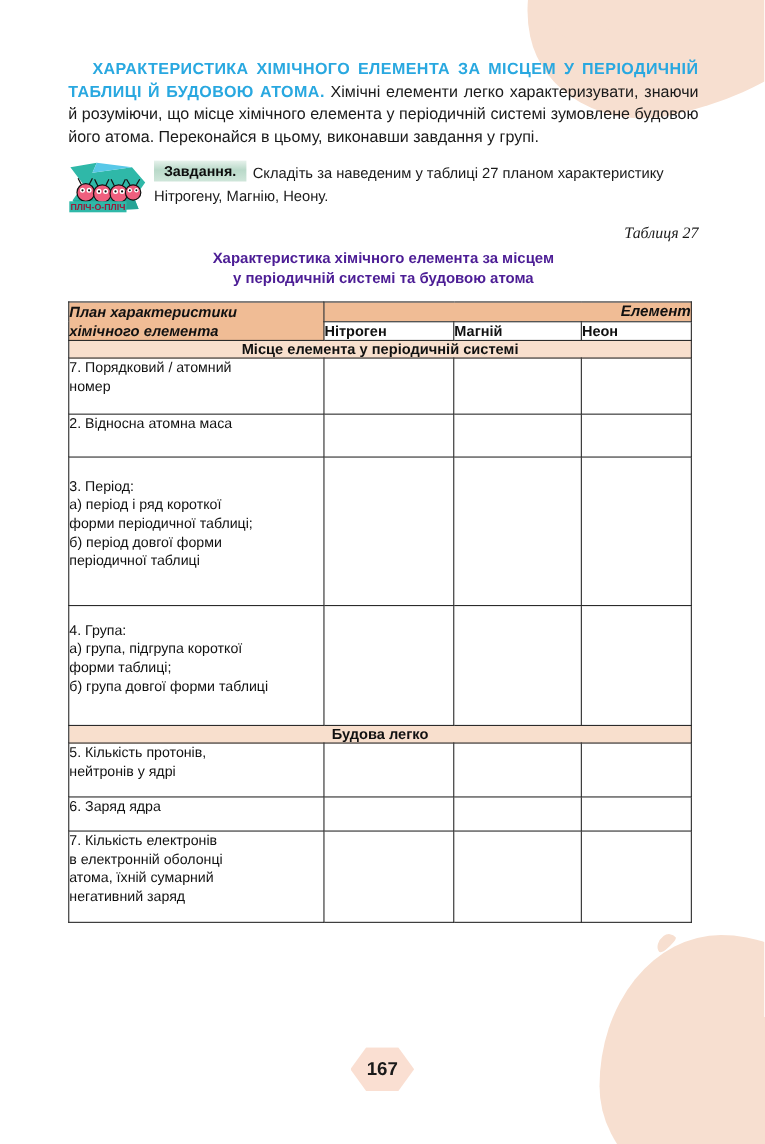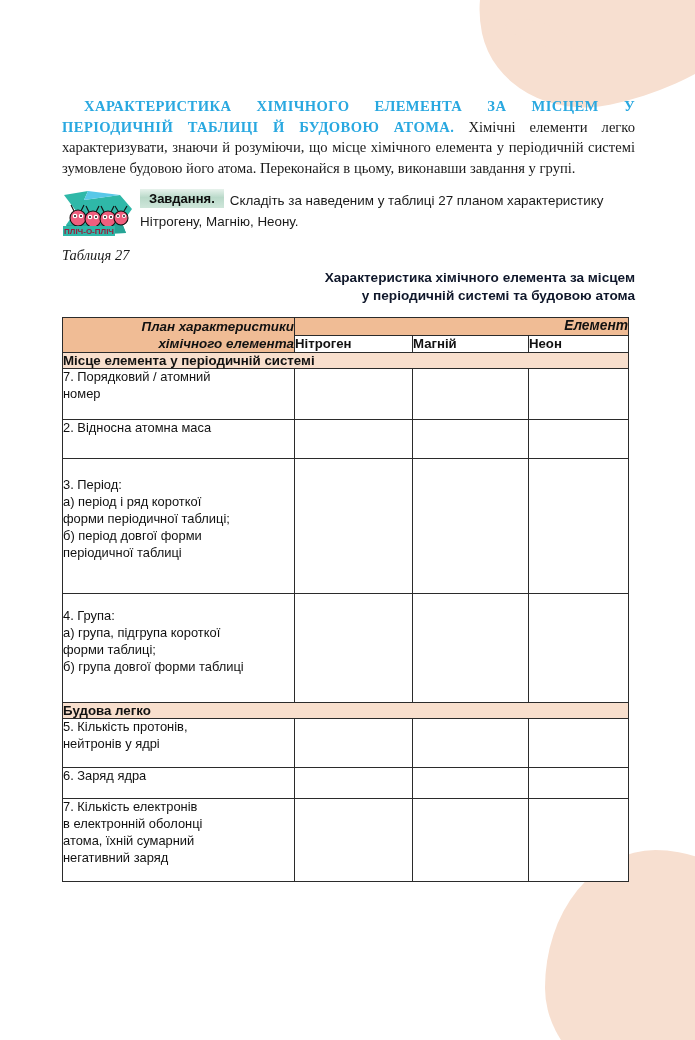--- a/index.html
+++ b/index.html
@@ -58,22 +58,22 @@
   }
 
   
   .content {
     position: relative;
     padding: 0 60px 0 62px;
   }
 
   #intro-paragraph {
     margin: 0;
-    padding-top: 96px;
-    font-family: Liberation Serif, serif;
+    padding-top: 53px;
+    font-family: Liberation Sans, sans-serif;
     font-size: 14.6px;
     line-height: 20.6px;
     color: #1a1a1a;
     text-align: justify;
     text-indent: 22px;
     hyphens: manual;
   }
   #intro-heading {
     color: #29a8e0;
     font-weight: bold;
@@ -108,33 +108,33 @@
   }
   #task-text {
     font-size: 13.4px;
     line-height: 20.5px;
     color: #1a1a1a;
     text-align: justify;
   }
 
   
   #table-number {
-    text-align: left;
+    text-align: right;
     font-family: "Liberation Serif", serif;
     font-style: italic;
     font-size: 14.5px;
     color: #1a1a1a;
     margin-top: 6px;
   }
   #table-title {
-    text-align: right;
+    text-align: center;
     font-size: 13.6px;
     font-weight: bold;
     line-height: 18px;
-    color: #0f172a;
+    color: #4c1d95;
     margin-top: 5px;
     margin-bottom: 0;
   }
 
   
   #char-table {
     margin-top: 12px;
     border-collapse: collapse;
     width: 566px;
     table-layout: fixed;
@@ -146,21 +146,21 @@
     padding: 0;
     vertical-align: top;
   }
   .col-plan   { width: 232px; }
   .col-elem   { width: 118px; }
   .col-elem2  { width: 116px; }
   .col-elem3  { width: 100px; }
 
   .hdr-plan {
     background: #f0bc95;
-    text-align: right;
+    text-align: left;
     vertical-align: middle;
     font-weight: bold;
     font-style: italic;
     font-size: 13.4px;
     line-height: 17px;
     padding: 7px 6px;
   }
   .hdr-elem-group {
     background: #f0bc95;
     text-align: right;
@@ -173,21 +173,21 @@
   .hdr-elem-name {
     background: #ffffff;
     text-align: left;
     vertical-align: middle;
     font-weight: bold;
     font-size: 13.2px;
     padding: 5px 0 6px;
   }
   .section-row td {
     background: #f8dfcd;
-    text-align: left;
+    text-align: center;
     font-weight: bold;
     font-size: 13.3px;
     padding: 6px 0 7px;
   }
   .plan-cell {
     padding: 7px 7px 8px 8px;
     line-height: 16.8px;
     vertical-align: top;
     white-space: pre-line;
   }
@@ -379,14 +379,17 @@
 негативний заряд</td>
           <td class="blank-cell"></td>
           <td class="blank-cell"></td>
           <td class="blank-cell"></td>
         </tr>
 
       </tbody>
     </table>
   </div>
 
+  <div id="page-number-wrap">
+    <span id="page-number">167</span>
+  </div>
 
 </div>
 
 </body></html>

